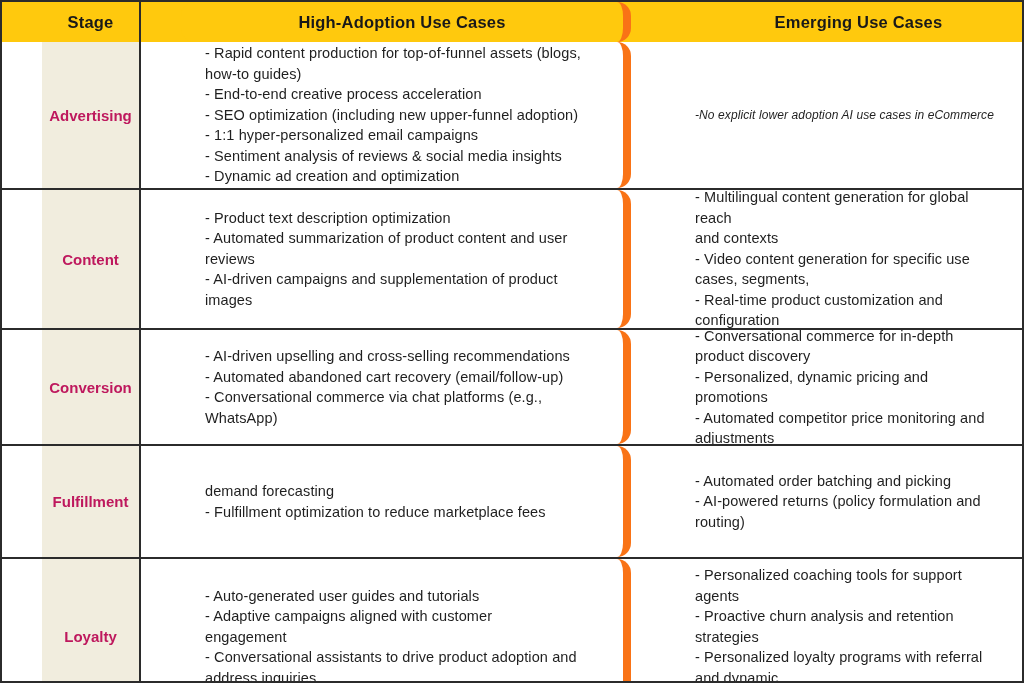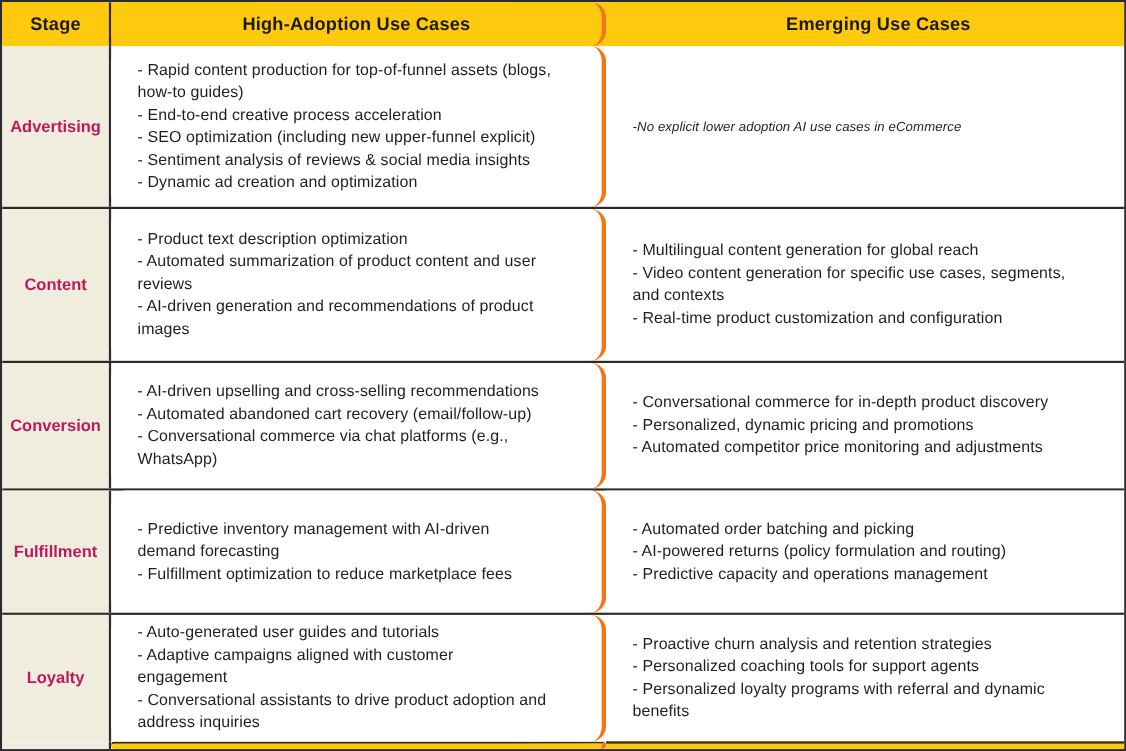--- a/index.html
+++ b/index.html
@@ -8,23 +8,23 @@
   .table{
     width:1024px;height:683px;
     border:2px solid #2b2b2b;
     display:flex;flex-direction:column;
     overflow:hidden;background:#fff;
   }
   .row{display:flex;flex-direction:row;flex:0 0 auto;border-top:2px solid #2b2b2b;}
   .row:first-child{border-top:none;}
   .row.header{height:40px;background:#FFC90D;}
   .row.last{flex:1 1 auto;}
-  .cell{display:flex;flex-direction:column;justify-content:center;overflow:hidden;}
+  .cell{display:flex;flex-direction:column;justify-content:center;overflow:hidden;margin-left:40px;}
   .col-stage{flex:0 0 99px;border-right:2px solid #2b2b2b;align-items:center;text-align:center;}
-  .col-high{flex:0 0 450px;border-right:4px solid #f97316;border-radius:14px;}
+  .col-high{flex:0 0 450px;border-right:8px solid #f97316;border-radius:14px;}
   .col-emerging{flex:1 1 auto;padding-left:24px;}
   .header .cell{background:#FFC90D;align-items:center;justify-content:center;text-align:center;}
   .header-label{font-weight:700;font-size:16.5px;letter-spacing:.2px;color:#191919;}
   .stage-cell{background:#F1EDDE;}
   .stage-label{font-weight:700;font-size:15px;color:#be185d;}
   .body-cell{background:#ffffff;padding:6px 24px;}
   .line{font-size:14.5px;line-height:20.5px;letter-spacing:.1px;white-space:pre-wrap;}
   .italic .line{font-style:italic;font-size:12px;}
   .strip{height:7px;border-top:none;flex:0 0 auto;}
   .strip .col-stage{background:#F1EDDE;border-right:2px solid #2b2b2b;}
@@ -47,42 +47,43 @@
   </div>
 
   <div id="rows-mount" style="display:contents"><div class="row" style="height: 146px;">
         <div class="cell col-stage stage-cell">
           <span class="stage-label">Advertising</span>
         </div>
         <div class="cell col-high body-cell">
           <div class="line">- Rapid content production for top-of-funnel assets (blogs,</div>
           <div class="line">how-to guides)</div>
           <div class="line">- End-to-end creative process acceleration</div>
-          <div class="line">- SEO optimization (including new upper-funnel explicit)</div>
+          <div class="line">- SEO optimization (including new upper-funnel adoption)</div>
+          <div class="line">- 1:1 hyper-personalized email campaigns</div>
           <div class="line">- Sentiment analysis of reviews &amp; social media insights</div>
           <div class="line">- Dynamic ad creation and optimization</div>
         </div>
         <div class="cell col-emerging body-cell italic">
           <div class="line">-No explicit lower adoption AI use cases in eCommerce</div>
         </div>
       </div><div class="row" style="height: 140px;">
         <div class="cell col-stage stage-cell">
           <span class="stage-label">Content</span>
         </div>
         <div class="cell col-high body-cell">
           <div class="line">- Product text description optimization</div>
           <div class="line">- Automated summarization of product content and user</div>
           <div class="line">reviews</div>
-          <div class="line">- AI-driven generation and recommendations of product</div>
+          <div class="line">- AI-driven campaigns and supplementation of product</div>
           <div class="line">images</div>
         </div>
         <div class="cell col-emerging body-cell">
           <div class="line">- Multilingual content generation for global reach</div>
+          <div class="line">and contexts</div>
           <div class="line">- Video content generation for specific use cases, segments,</div>
-          <div class="line">and contexts</div>
           <div class="line">- Real-time product customization and configuration</div>
         </div>
       </div><div class="row" style="height: 116px;">
         <div class="cell col-stage stage-cell">
           <span class="stage-label">Conversion</span>
         </div>
         <div class="cell col-high body-cell">
           <div class="line">- AI-driven upselling and cross-selling recommendations</div>
           <div class="line">- Automated abandoned cart recovery (email/follow-up)</div>
           <div class="line">- Conversational commerce via chat platforms (e.g.,</div>
@@ -91,43 +92,41 @@
         <div class="cell col-emerging body-cell">
           <div class="line">- Conversational commerce for in-depth product discovery</div>
           <div class="line">- Personalized, dynamic pricing and promotions</div>
           <div class="line">- Automated competitor price monitoring and adjustments</div>
         </div>
       </div><div class="row" style="height: 113px;">
         <div class="cell col-stage stage-cell">
           <span class="stage-label">Fulfillment</span>
         </div>
         <div class="cell col-high body-cell">
-          <div class="line">- Predictive inventory management with AI-driven</div>
           <div class="line">demand forecasting</div>
           <div class="line">- Fulfillment optimization to reduce marketplace fees</div>
         </div>
         <div class="cell col-emerging body-cell">
           <div class="line">- Automated order batching and picking</div>
           <div class="line">- AI-powered returns (policy formulation and routing)</div>
-          <div class="line">- Predictive capacity and operations management</div>
         </div>
       </div><div class="row last">
         <div class="cell col-stage stage-cell">
           <span class="stage-label">Loyalty</span>
         </div>
         <div class="cell col-high body-cell">
           <div class="line">- Auto-generated user guides and tutorials</div>
           <div class="line">- Adaptive campaigns aligned with customer</div>
           <div class="line">engagement</div>
           <div class="line">- Conversational assistants to drive product adoption and</div>
           <div class="line">address inquiries</div>
         </div>
         <div class="cell col-emerging body-cell">
+          <div class="line">- Personalized coaching tools for support agents</div>
           <div class="line">- Proactive churn analysis and retention strategies</div>
-          <div class="line">- Personalized coaching tools for support agents</div>
           <div class="line">- Personalized loyalty programs with referral and dynamic</div>
           <div class="line">benefits</div>
         </div>
       </div></div>
 
   <div class="row strip">
     <div class="cell col-stage"></div>
     <div class="cell col-high"></div>
     <div class="cell col-emerging"></div>
   </div>

